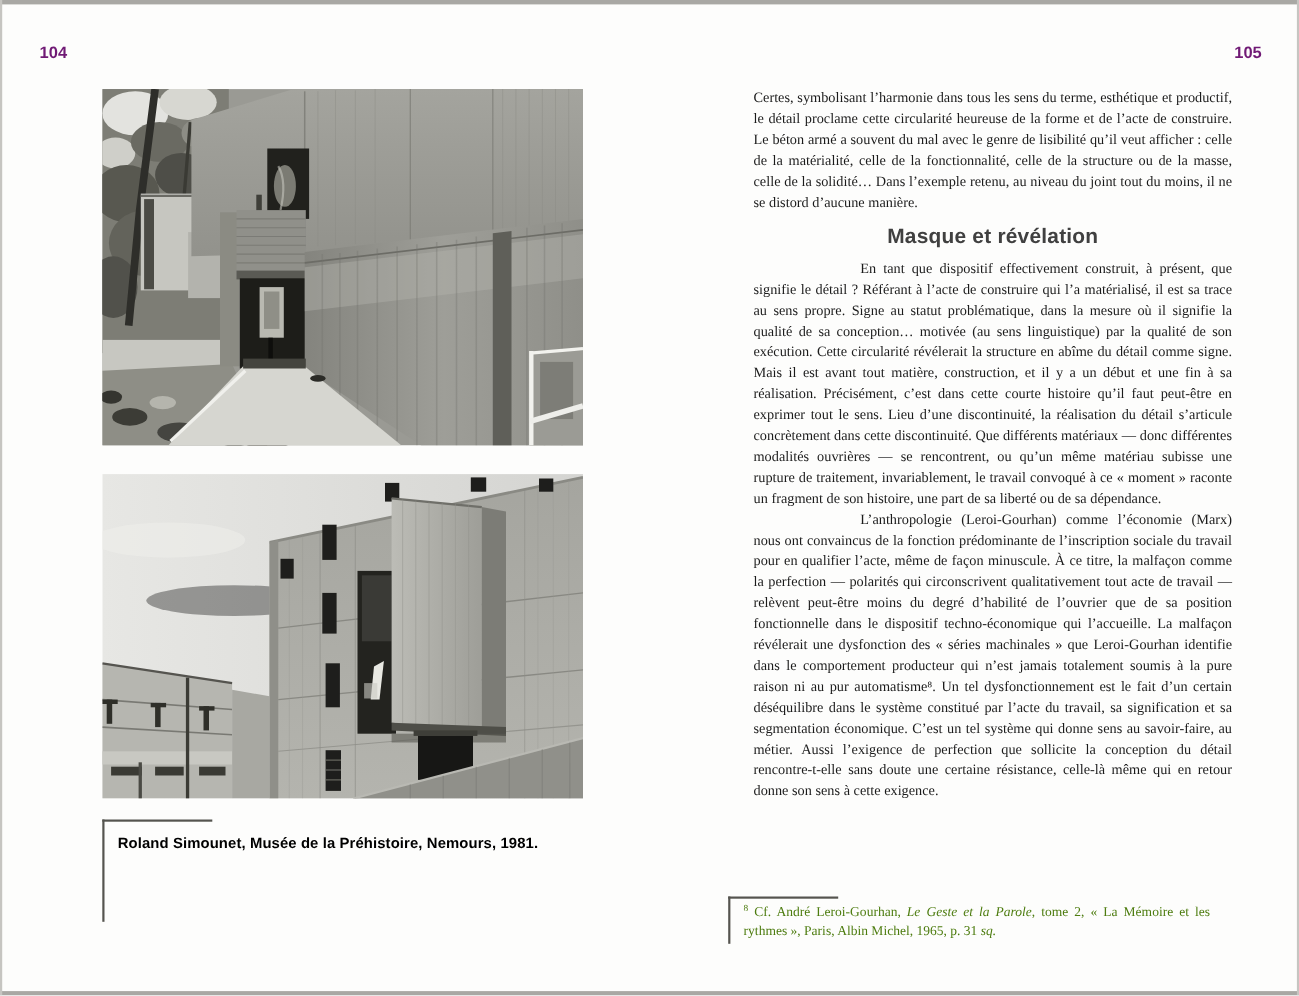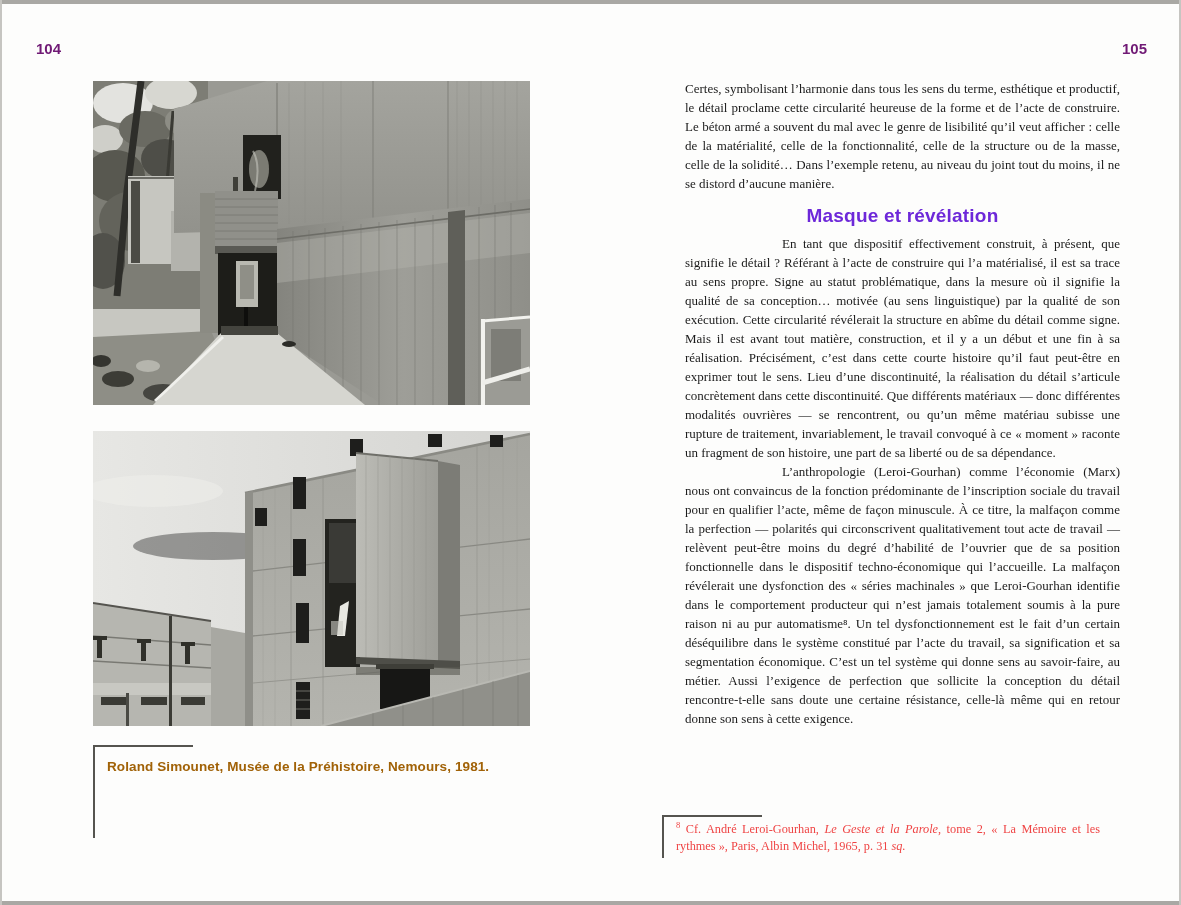--- a/index.html
+++ b/index.html
@@ -24,32 +24,32 @@
 
   .rule-h{position:absolute;height:1.5px;width:100px;background:#55544f;}
   .rule-v{position:absolute;width:1.5px;background:#55544f;}
   .cap-rule-h{left:93px;top:745px;}
   .cap-rule-v{left:93px;top:745px;height:93px;}
   .fn-rule-h{left:662px;top:815px;}
   .fn-rule-v{left:662px;top:815px;height:43px;}
 
   .caption{position:absolute;left:107px;top:753px;width:420px;
            font-family:"Liberation Sans",sans-serif;font-weight:bold;font-size:13.5px;
-           line-height:27px;color:#a16207;letter-spacing:0.1px;}
+           line-height:27px;color:#000000;letter-spacing:0.1px;}
 
   .text-col{position:absolute;left:685px;top:79px;width:435px;
             font-size:13px;line-height:19px;text-align:justify;}
   .text-col p{margin:0;}
   .text-col p.indent{text-indent:97px;}
   .section-heading{font-family:"Liberation Sans",sans-serif;font-weight:bold;font-size:19px;
-           line-height:22px;text-align:center;margin:12px 0 7px 0;color:#6d28d9;
+           line-height:22px;text-align:center;margin:12px 0 7px 0;color:#404040;
            letter-spacing:0.2px;}
 
   .footnote{position:absolute;left:676px;top:821px;width:424px;
-            font-size:12.3px;line-height:16.5px;text-align:justify;color:#ef4444;}
+            font-size:12.3px;line-height:16.5px;text-align:justify;color:#4d7c0f;}
   .footnote sup{font-size:8.5px;line-height:0;}
   .footnote em{font-style:italic;}
 </style>
 </head>
 <body>
 
 <div class="spread">
 
   <div class="scan-bar top"></div>
   <div class="scan-bar bottom"></div>

